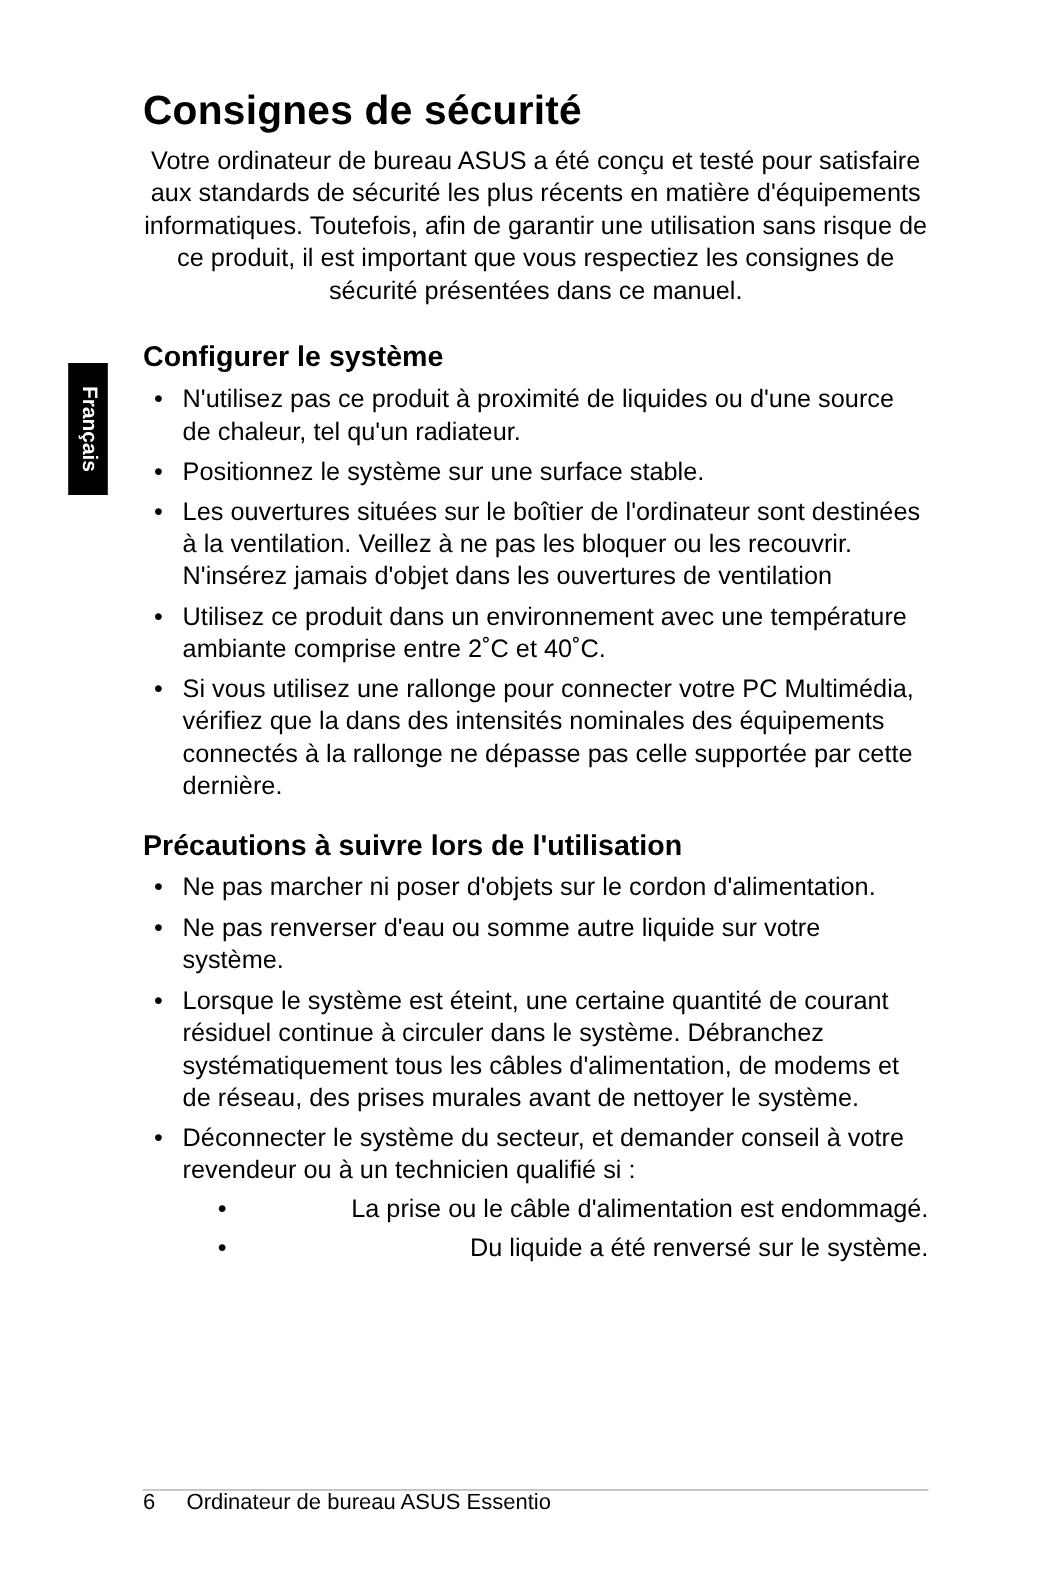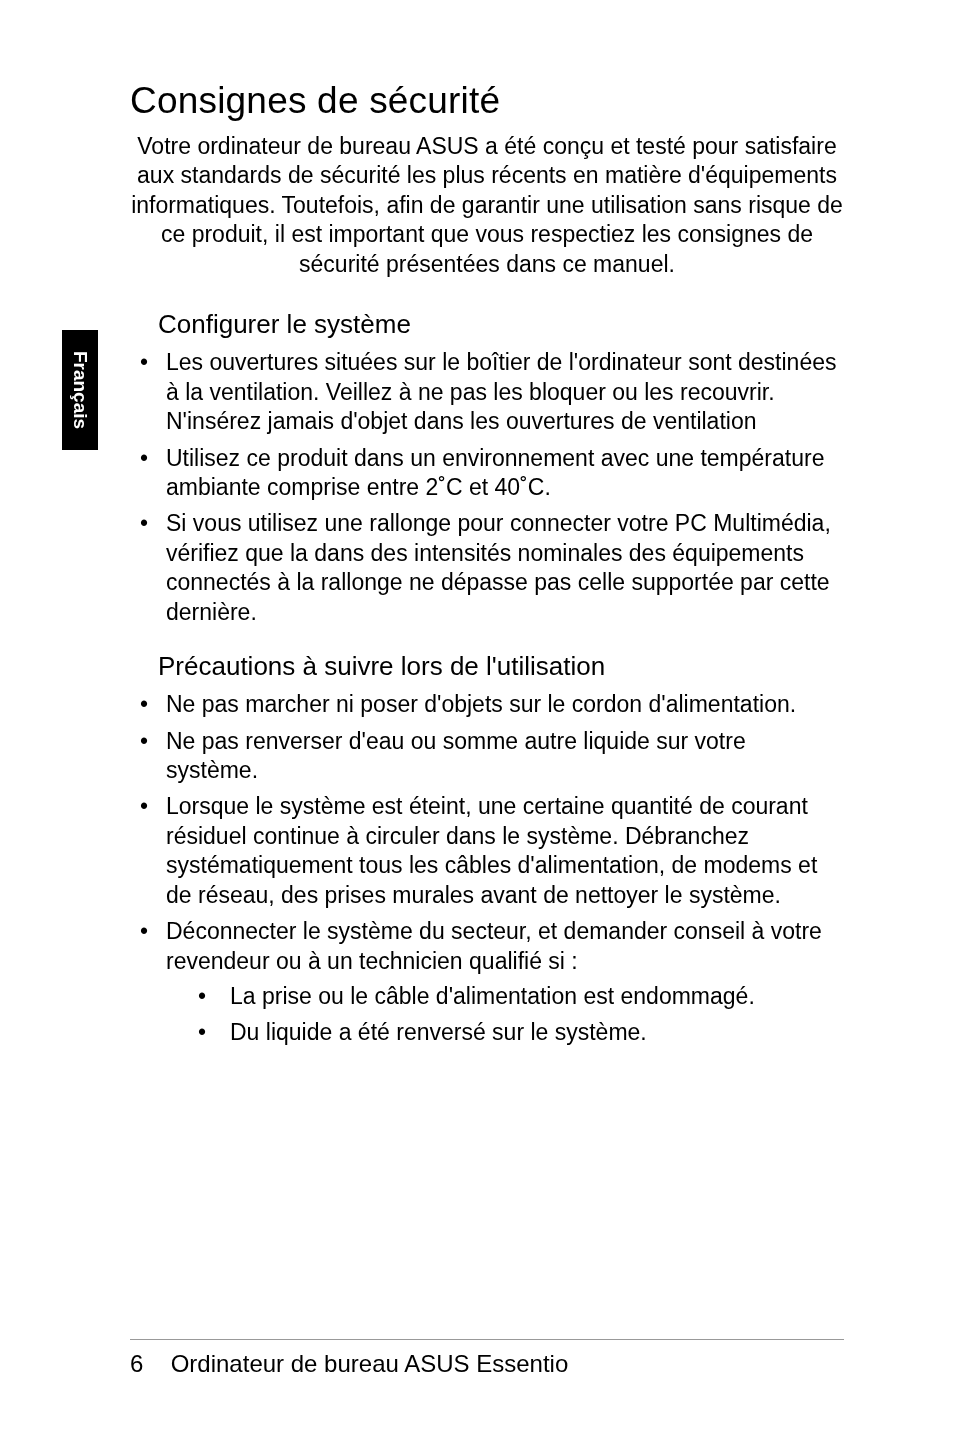--- a/index.html
+++ b/index.html
@@ -1,44 +1,46 @@
 <!DOCTYPE html>
 <html><head>
 <meta charset="utf-8">
 <style>
   * { margin: 0; padding: 0; box-sizing: border-box; }
   html, body { width: 954px; height: 1438px; background: #fff; font-family: "Segoe UI", "Myriad Pro", Arial, sans-serif; color: #000; }
   .page { position: relative; width: 954px; height: 1438px; padding: 80px 110px 60px 130px; }
   .side-tab { position: absolute; left: 62px; top: 330px; width: 36px; height: 120px; background: #000; display: flex; align-items: center; justify-content: center; }
   .side-tab span { transform: rotate(90deg); color: #fff; font-weight: 600; font-size: 19px; white-space: nowrap; }
-  h1 { font-family: Arial, Helvetica, sans-serif; font-weight: 400; font-size: 37px; margin-bottom: 10px; letter-spacing: 0.2px; }
+  h1 { font-family: Arial, Helvetica, sans-serif; font-weight: 700; font-size: 37px; margin-bottom: 10px; letter-spacing: 0.2px; }
   .intro { font-size: 23px; line-height: 1.28; margin-bottom: 30px; text-align: center; }
-  h2 { font-size: 26px; font-weight: 400; margin-bottom: 8px; margin-top: 6px; margin-left: 28px; }
+  h2 { font-size: 26px; font-weight: 700; margin-bottom: 8px; margin-top: 6px; }
   ul { list-style: none; margin-bottom: 24px; }
   ul.top > li { font-size: 23px; line-height: 1.28; padding-left: 36px; position: relative; margin-bottom: 7px; }
   ul.top > li::before { content: "•"; position: absolute; left: 10px; top: 0; }
-  ul.sub { margin-top: 6px; margin-bottom: 0; }
+  ul.sub { margin-top: 6px; margin-bottom: 0; text-align: right; }
   ul.sub > li { font-size: 23px; line-height: 1.28; padding-left: 64px; position: relative; margin-bottom: 6px; }
   ul.sub > li::before { content: "•"; position: absolute; left: 32px; top: 0; }
-  .footer { position: absolute; left: 130px; right: 110px; bottom: 60px; border-top: 1px solid #999; padding-top: 10px; font-size: 24px; }
+  .footer { position: absolute; left: 130px; right: 110px; bottom: 60px; border-top: 1px solid #999; padding-top: 0; font-size: 20px; }
   .footer .pn { display: inline-block; width: 34px; }
 </style>
 </head>
 <body>
 
 <div class="page">
   <div class="side-tab">
     <span>Français</span>
   </div>
 
   <h1>Consignes de sécurité</h1>
   <p class="intro">Votre ordinateur de bureau ASUS a été conçu et testé pour satisfaire aux standards de sécurité les plus récents en matière d'équipements informatiques. Toutefois,  afin de garantir une utilisation sans risque de ce produit, il est important que vous respectiez les consignes de sécurité présentées dans ce manuel.</p>
 
   <h2>Configurer le système</h2>
   <ul class="top">
+    <li>N'utilisez pas ce produit à proximité de liquides ou d'une source de chaleur, tel qu'un radiateur.</li>
+    <li>Positionnez le système sur une surface stable.</li>
     <li>Les ouvertures situées sur le boîtier de l'ordinateur sont destinées à la ventilation. Veillez à ne pas les bloquer ou les recouvrir. N'insérez jamais d'objet dans les ouvertures de ventilation</li>
     <li>Utilisez ce produit dans un environnement avec une température ambiante comprise entre 2˚C et 40˚C.</li>
     <li>Si vous utilisez une rallonge pour connecter votre PC Multimédia, vérifiez que la dans des intensités nominales des équipements connectés à la rallonge ne dépasse pas celle supportée par cette dernière.</li>
   </ul>
 
   <h2>Précautions à suivre lors de l'utilisation</h2>
   <ul class="top" style="margin-bottom:12px;">
     <li>Ne pas marcher ni poser d'objets sur le cordon d'alimentation.</li>
     <li>Ne pas renverser d'eau ou somme autre liquide sur votre système.</li>
     <li>Lorsque le système est éteint, une certaine quantité de courant résiduel continue à circuler dans le système. Débranchez systématiquement tous les câbles d'alimentation, de modems et de réseau, des prises murales avant de nettoyer le système.</li>

